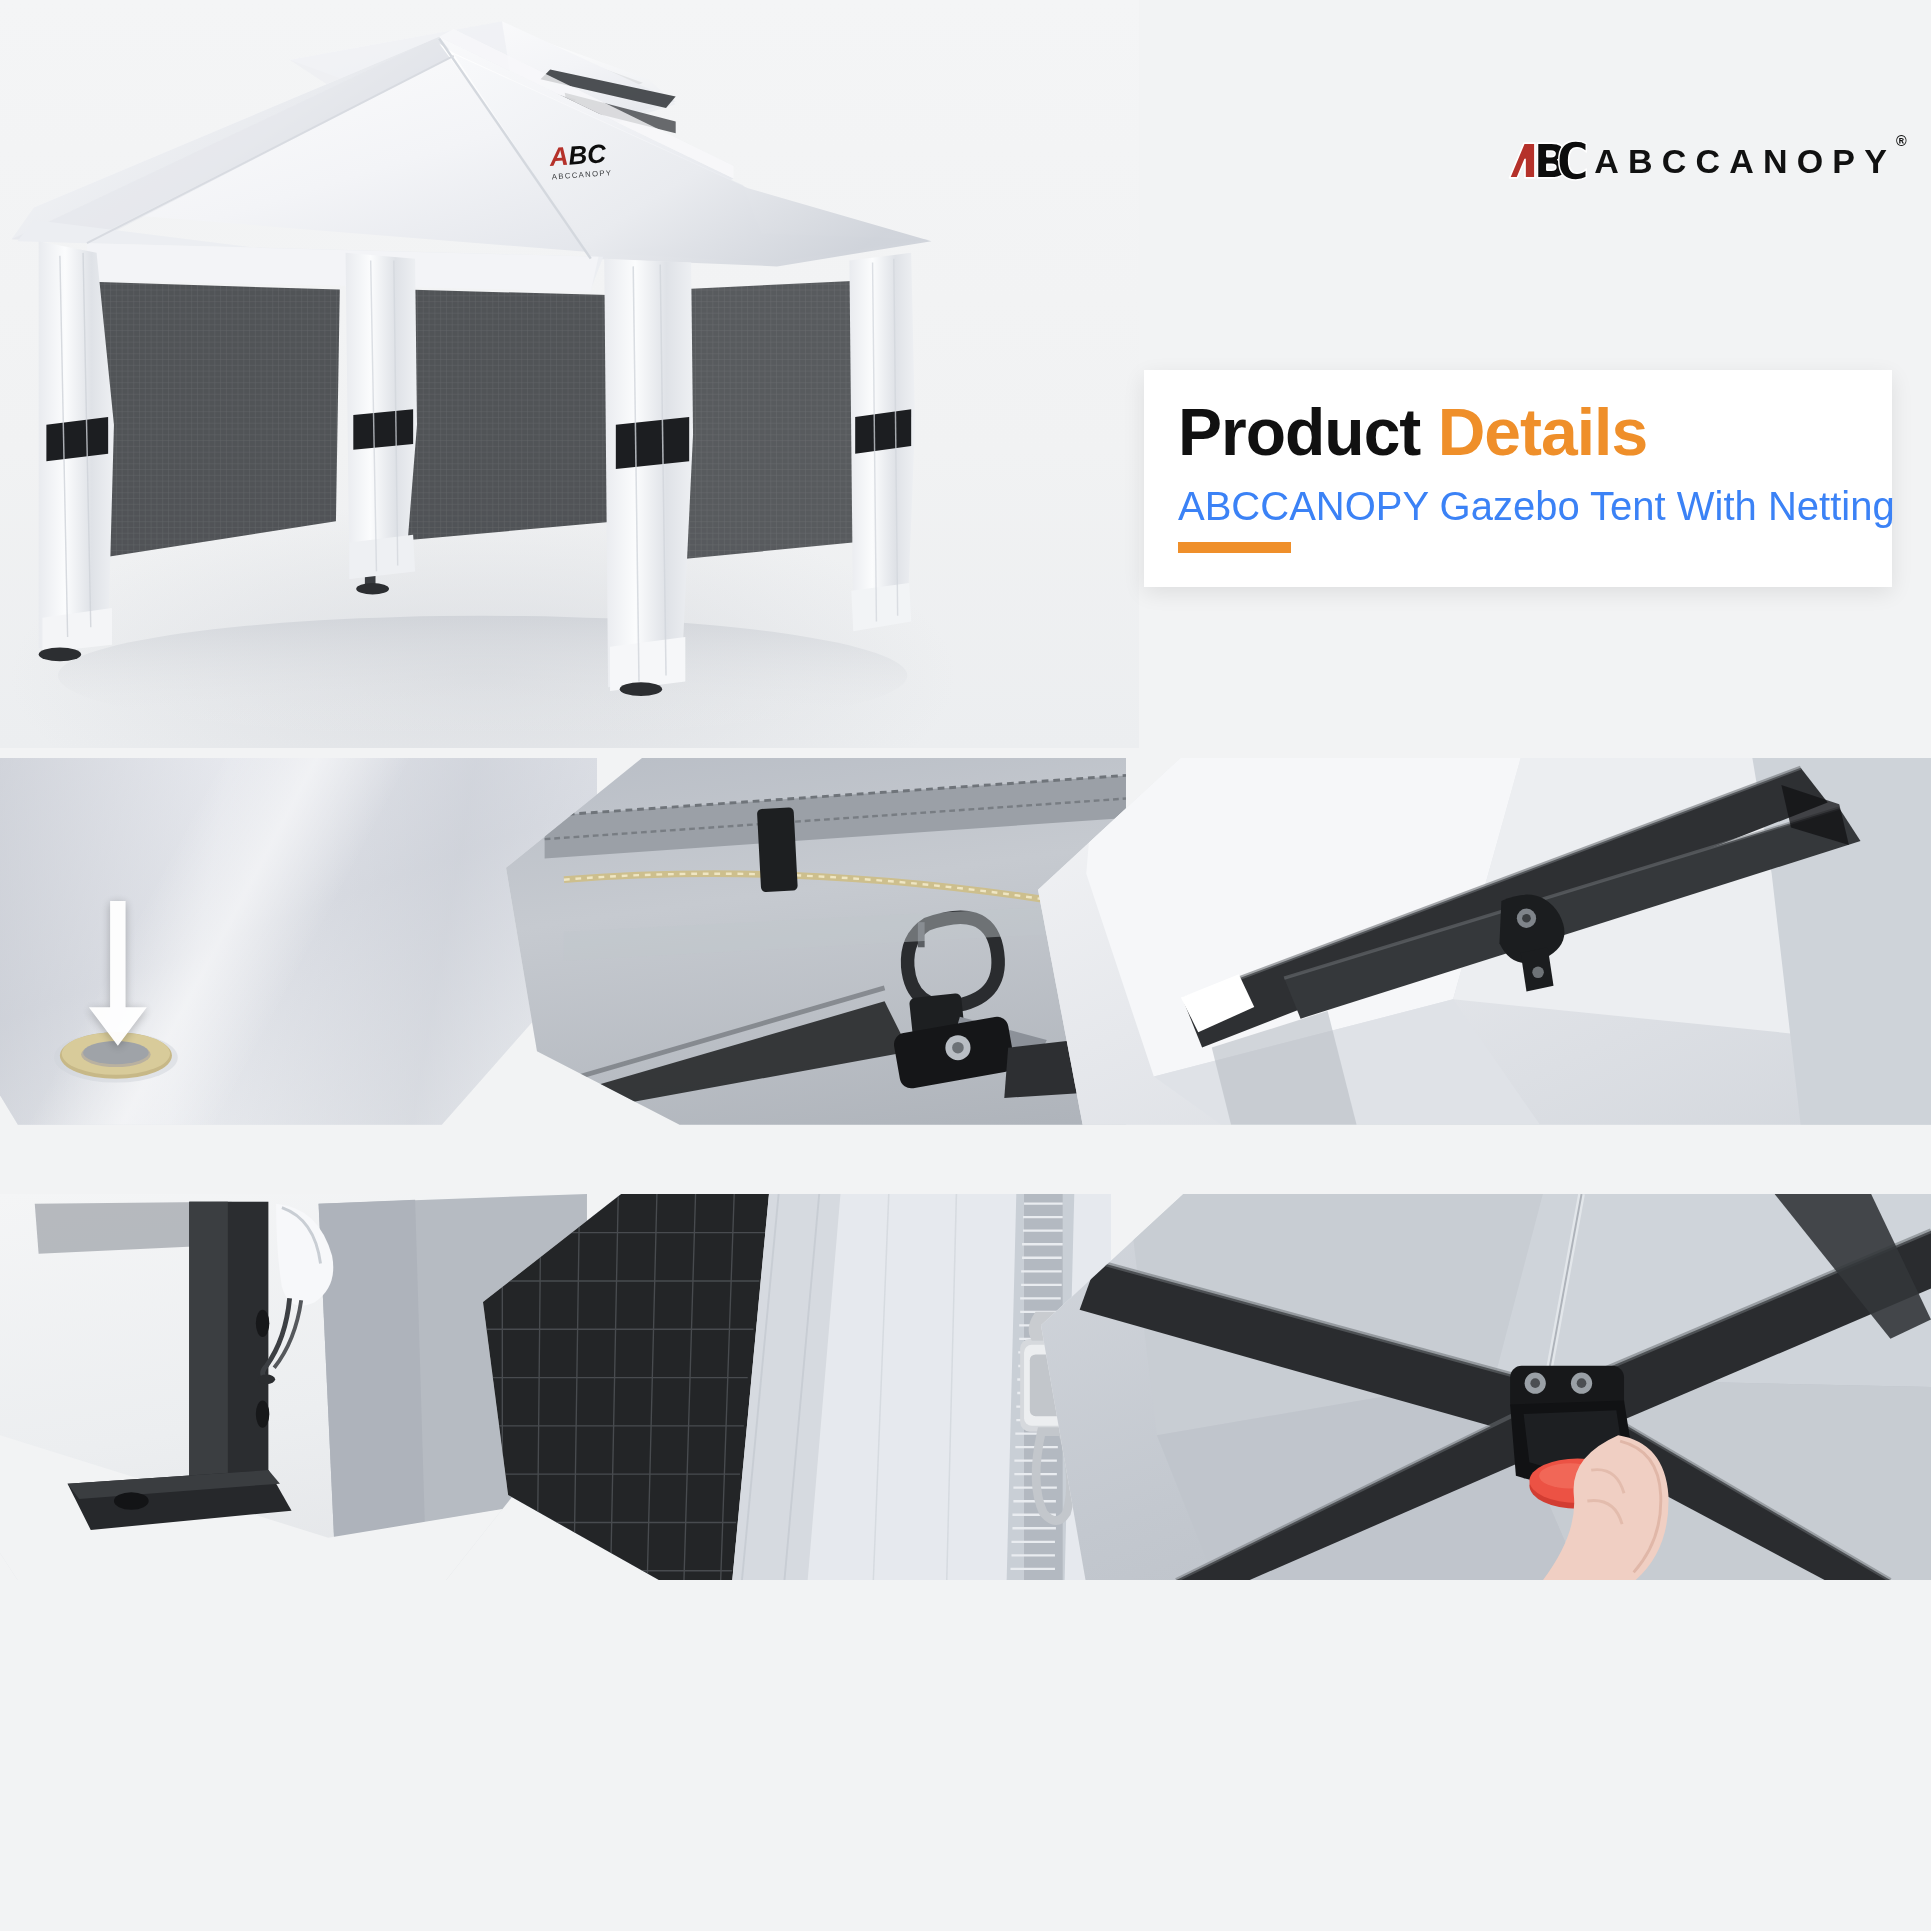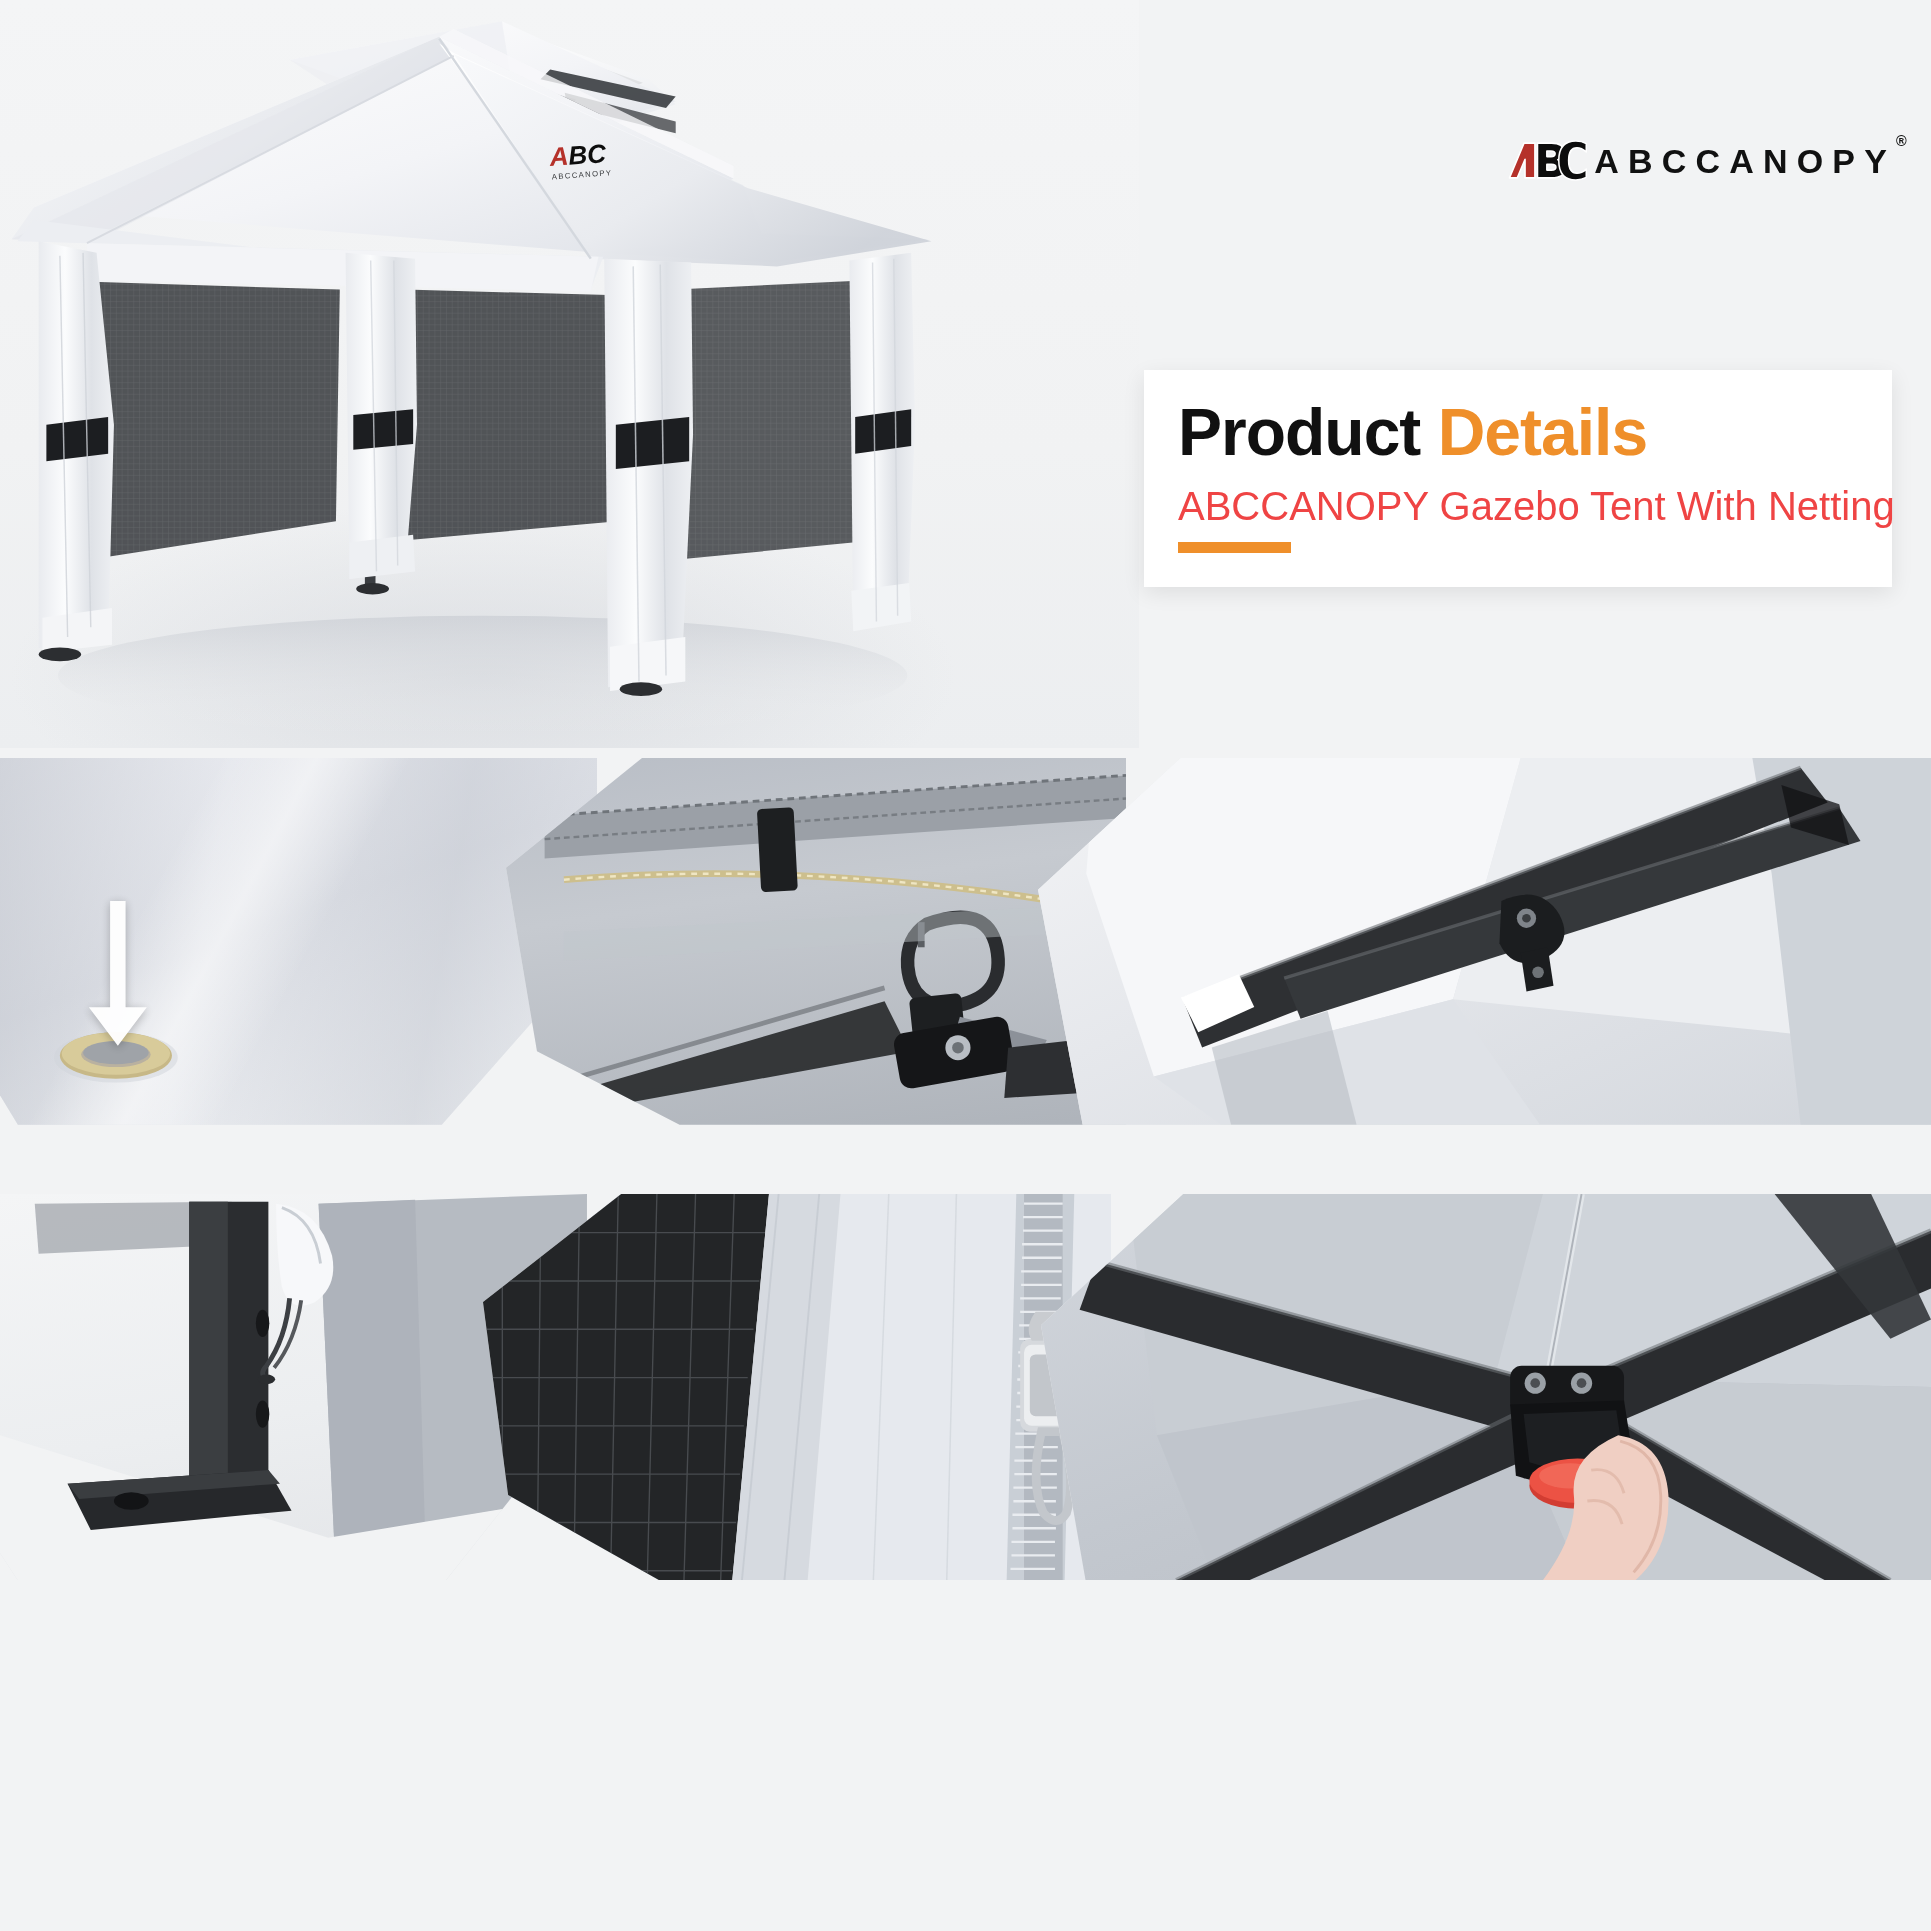--- a/index.html
+++ b/index.html
@@ -47,21 +47,21 @@
   }
   #details-title {
     position:absolute; left:34px; top:29px;
     font-size:66px; font-weight:bold; letter-spacing:-1px; line-height:1;
     white-space:nowrap;
   }
   #details-title .black { color:#111; }
   #details-title .orange { color:#ef8f2a; }
   #details-sub {
     position:absolute; left:34px; top:116px;
-    font-size:40px; color:#ef4444; white-space:nowrap; line-height:1;
+    font-size:40px; color:#3b82f6; white-space:nowrap; line-height:1;
   }
   #details-rule {
     position:absolute; left:34px; top:172px;
     width:113px; height:10.6px; background:#ef8f2a;
   }
 
   
   #grid { position:absolute; left:0; top:748px; width:1931px; height:1183px; }
 
   .tile {

